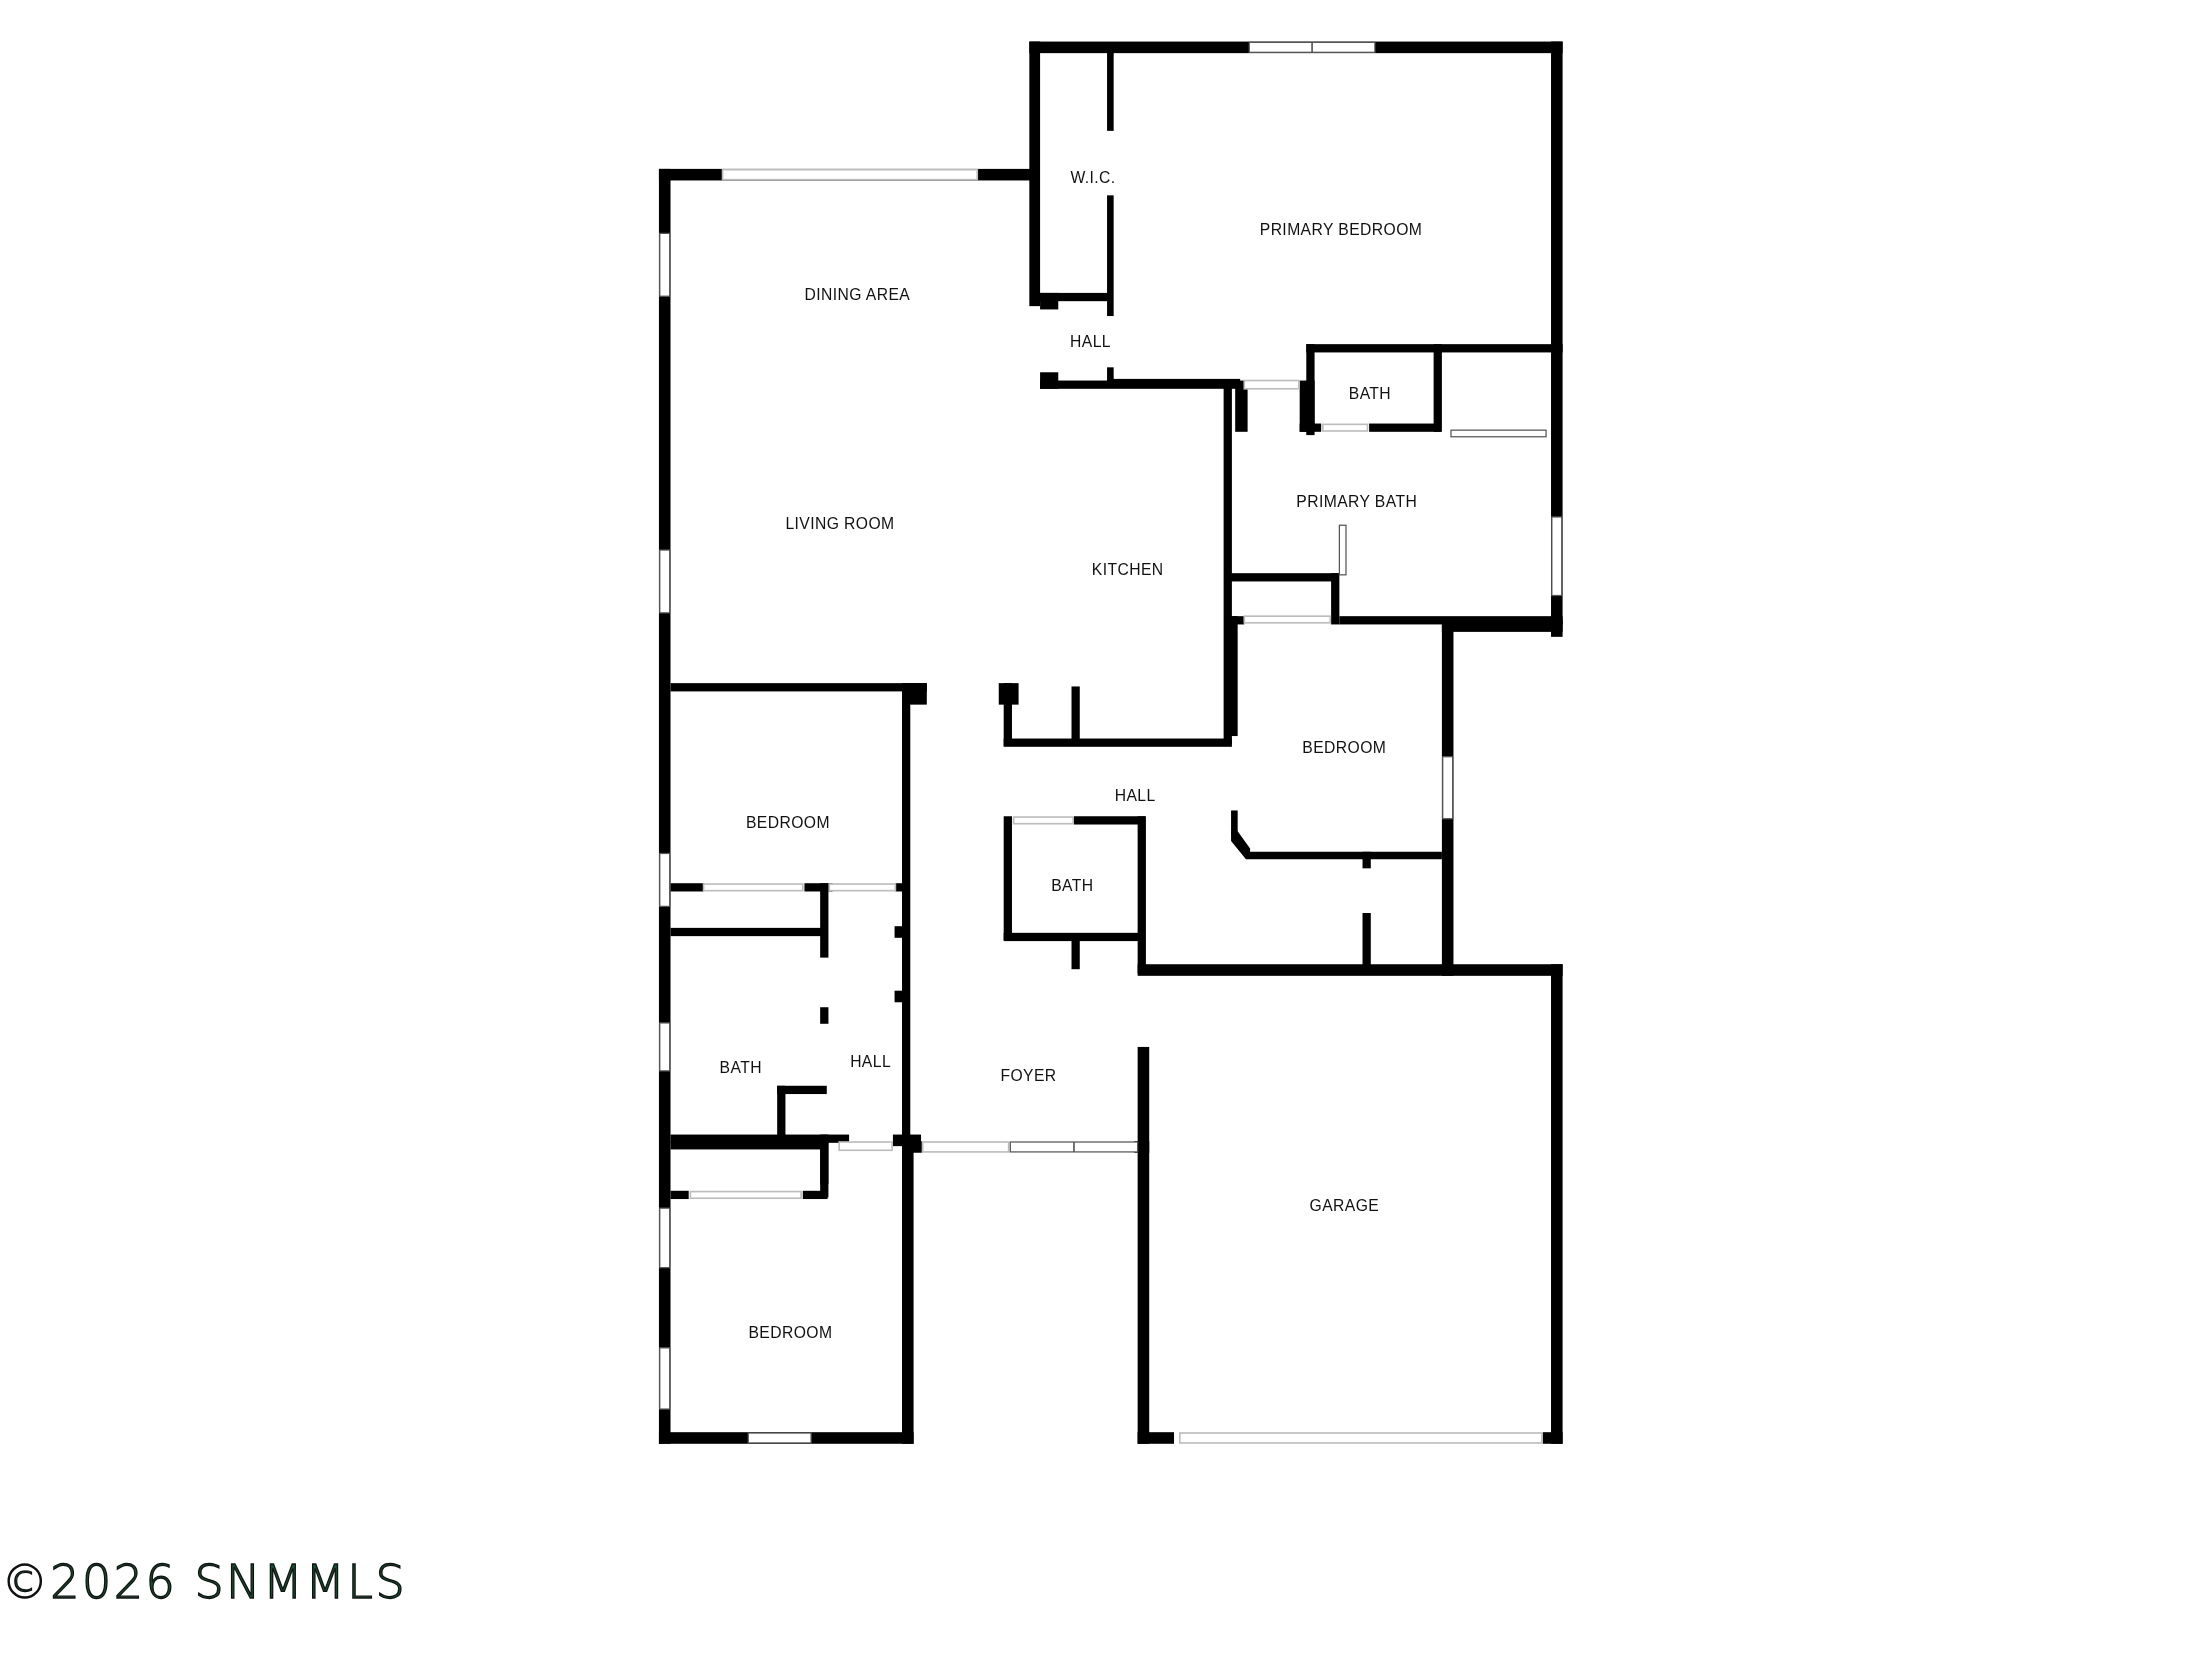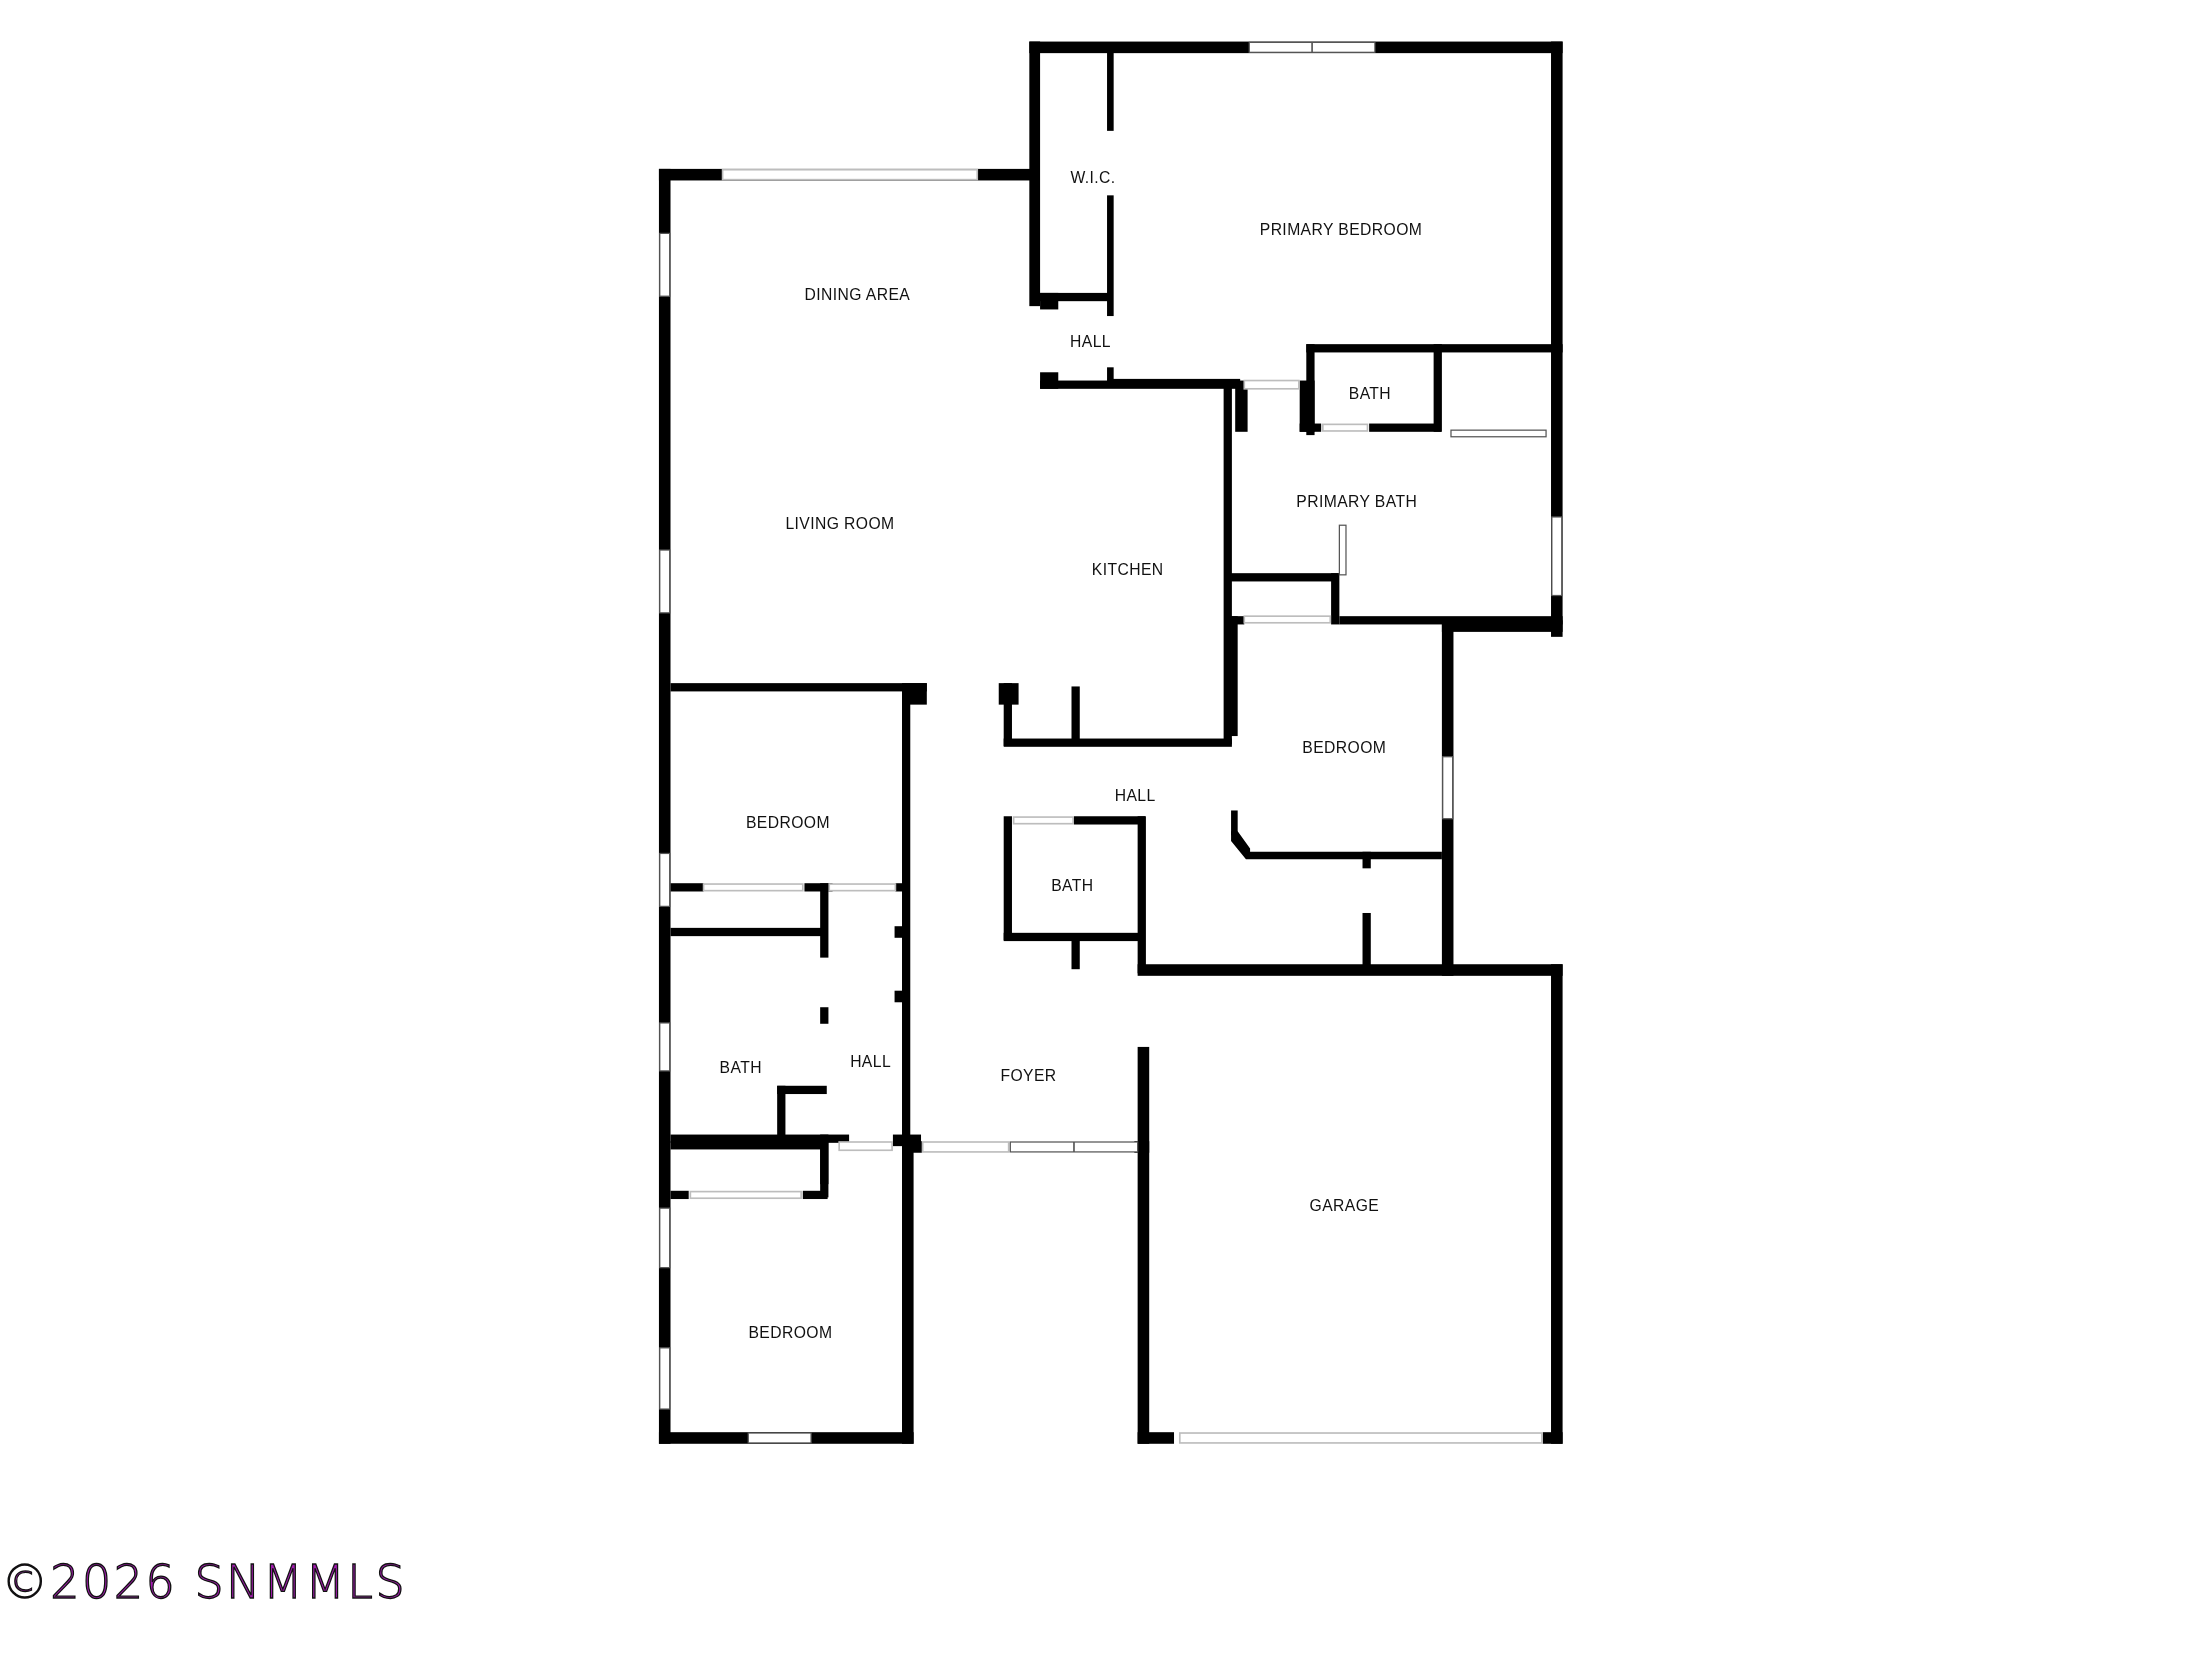--- a/index.html
+++ b/index.html
@@ -2,21 +2,21 @@
 <html style="font-size:13.2px"><head>
 <meta charset="utf-8">
 <style>
   html, body { margin:0; padding:0; background:#ffffff; }
   body { width:2205px; height:1654px; position:relative; overflow:hidden; }
   #plan { position:absolute; left:0; top:0; width:2205px; height:1654px; }
   .wall { fill:#000000; }
   .opening { fill:#ffffff; stroke:#bdbdbd; stroke-width:2; }
   .window { fill:#ffffff; stroke:#555555; stroke-width:1.5; }
   .room-label { font-family:"Liberation Sans", sans-serif; font-size:19px; fill:#111111; text-anchor:middle; dominant-baseline:middle; letter-spacing:0.5px; }
-  .watermark { position:absolute; left:1.7px; top:1555px; font-family:"DejaVu Sans", sans-serif; font-size:46px; font-weight:100; color:#a21caf; -webkit-text-stroke:1.3px #111111; letter-spacing:2.5px; white-space:nowrap; }
+  .watermark { position:absolute; left:1.7px; top:1555px; font-family:"DejaVu Sans", sans-serif; font-size:46px; font-weight:100; color:#14532d; -webkit-text-stroke:1.3px #111111; letter-spacing:2.5px; white-space:nowrap; }
 </style>
 </head>
 <body>
 
 <svg id="plan" viewBox="0 0 2667 2000" xmlns="http://www.w3.org/2000/svg">
   <g>
 
     <rect class="wall" x="1245" y="50" width="645" height="14"></rect>
     <rect class="wall" x="1876" y="50" width="14" height="720"></rect>
 

